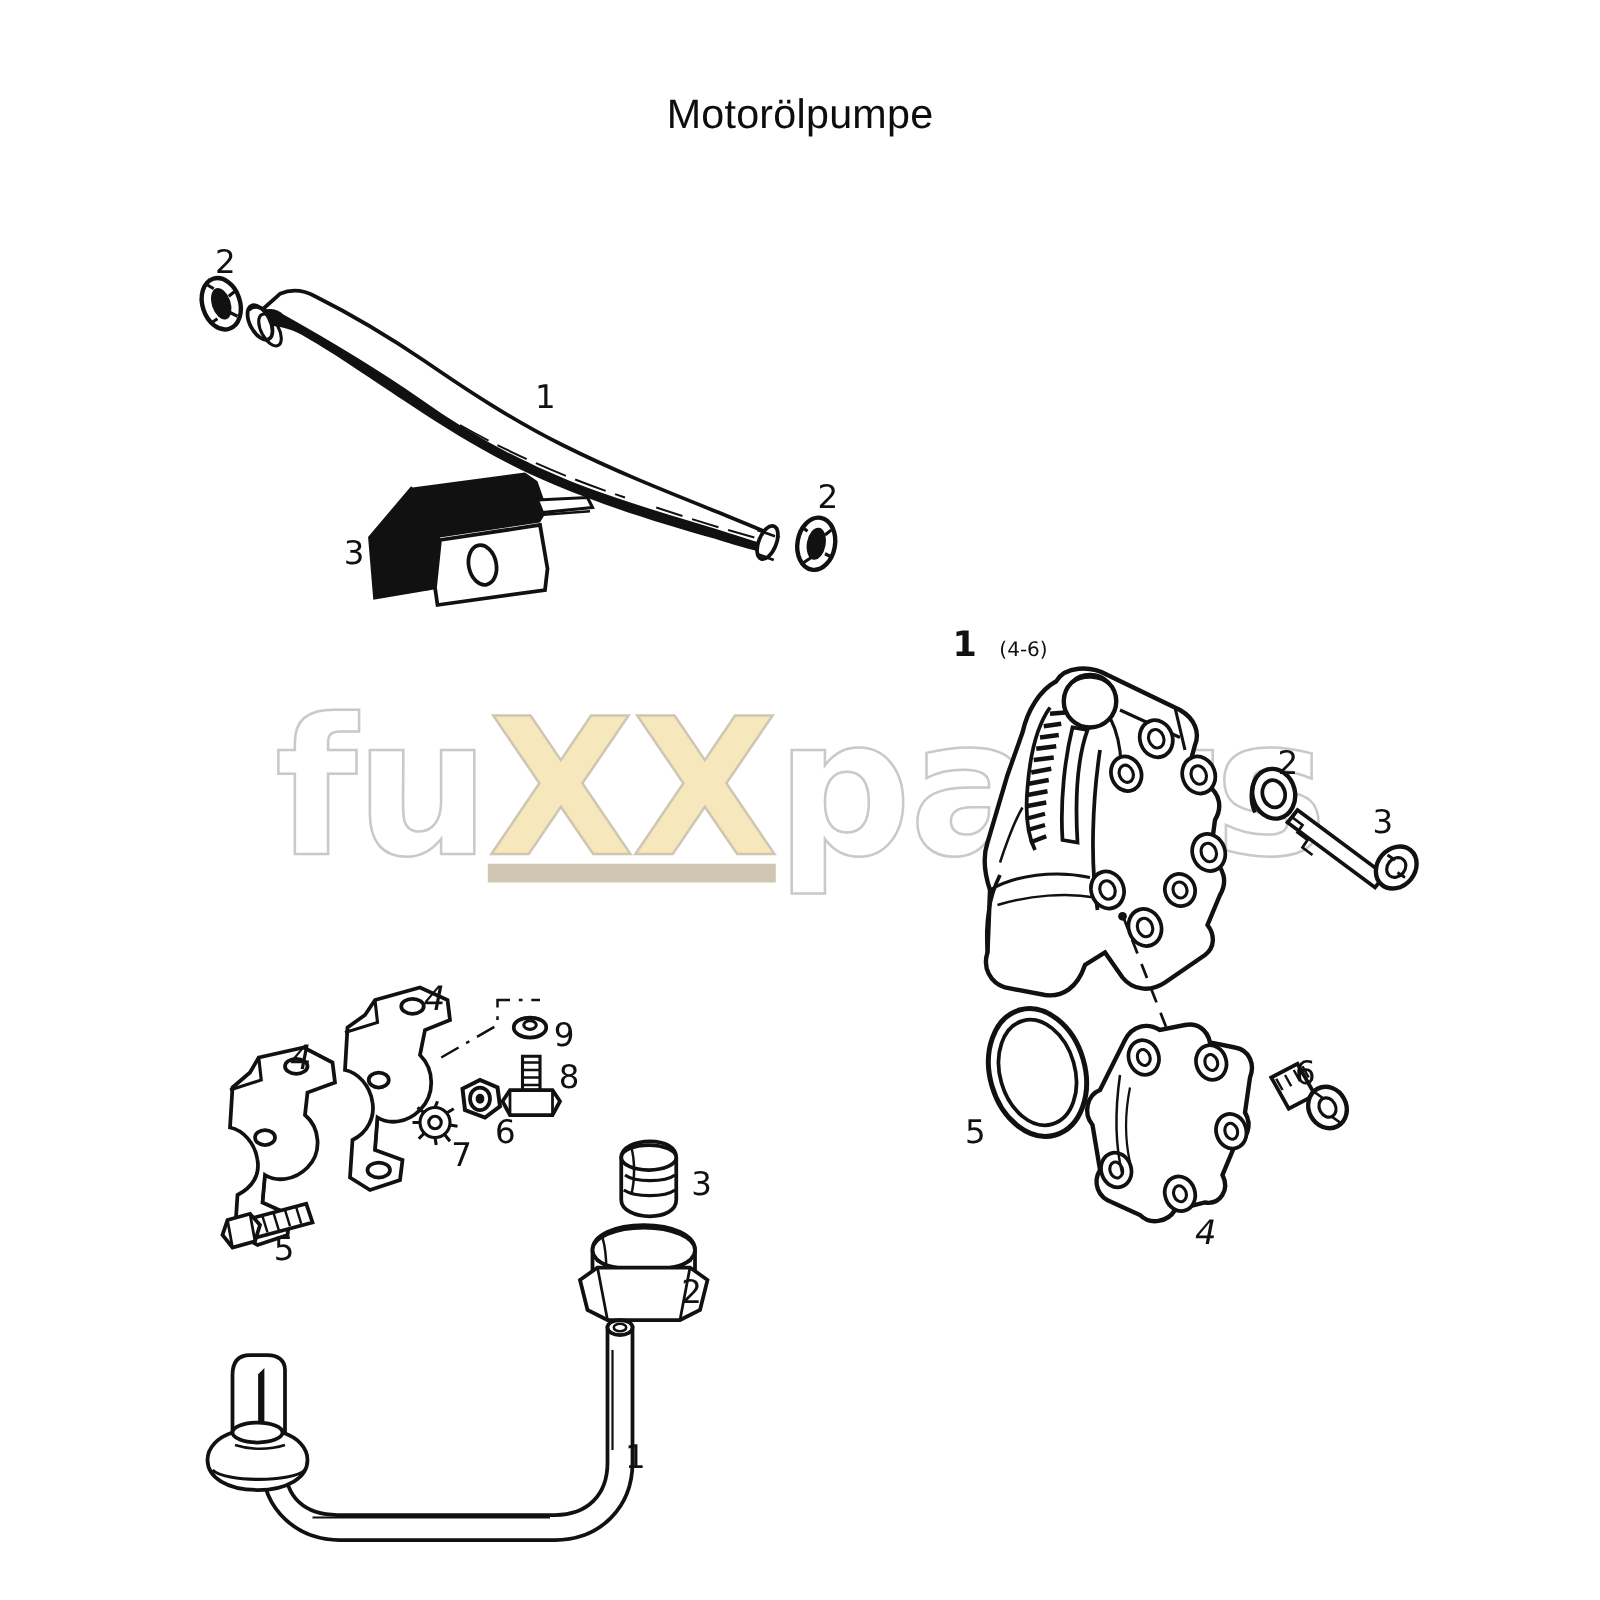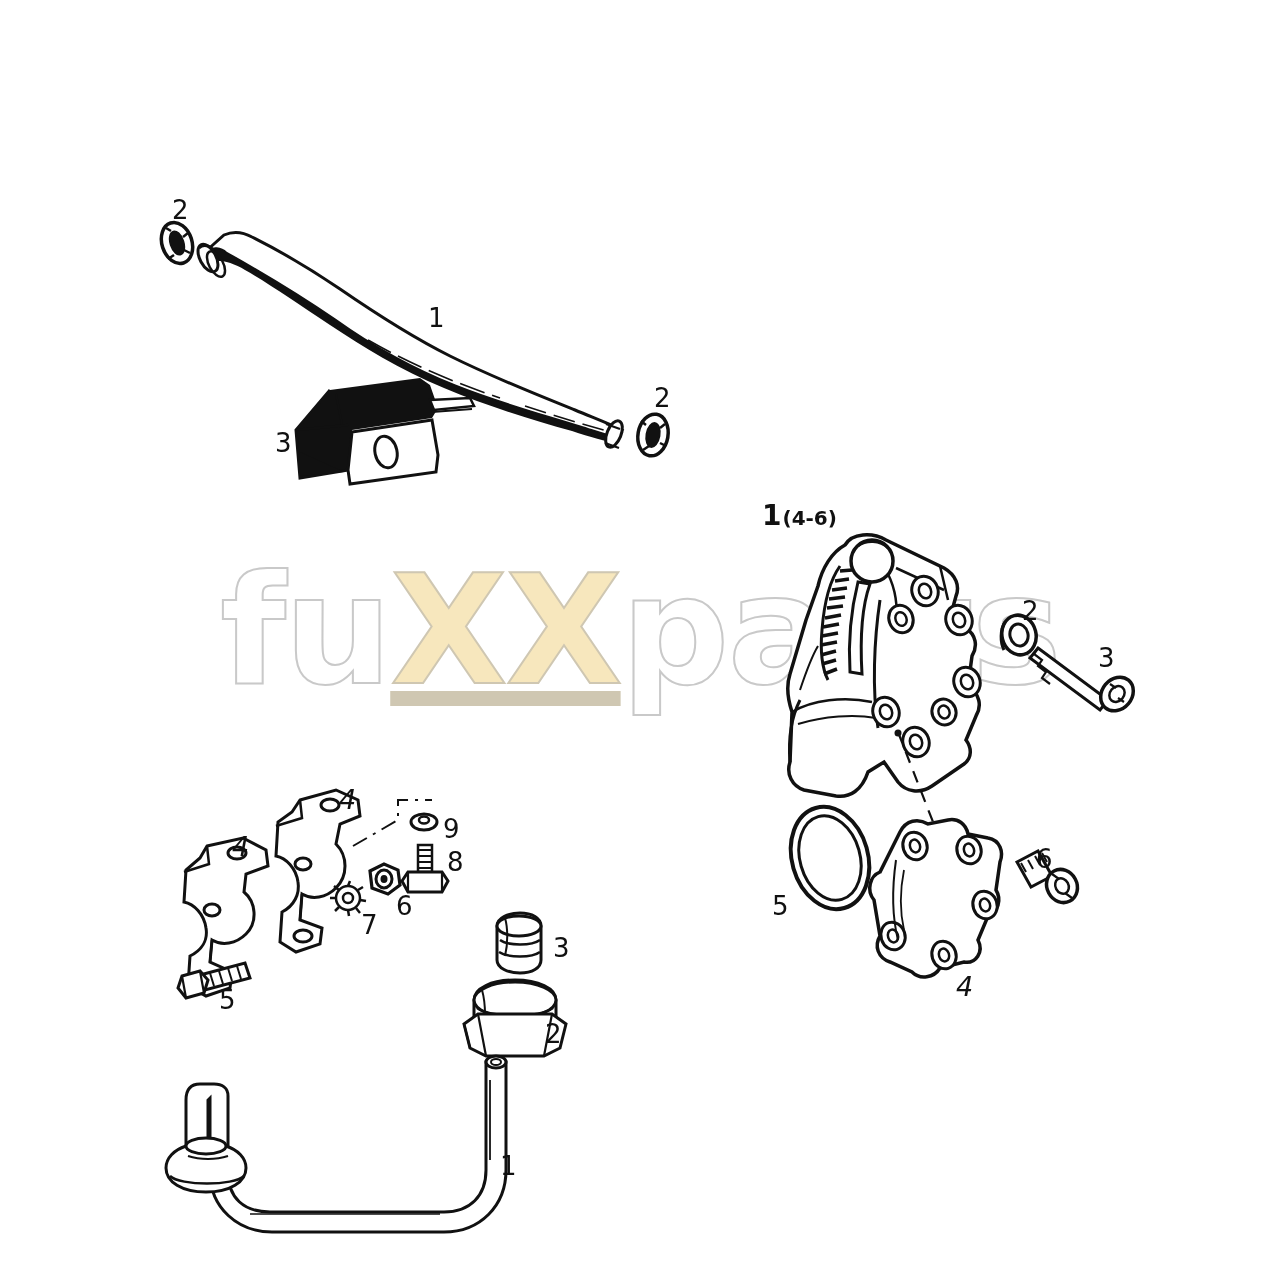--- a/index.html
+++ b/index.html
@@ -78,21 +78,21 @@
   .lbl-combo {
     position: absolute;
     z-index: 5;
     display: flex;
     align-items: baseline;
     font-family: "DejaVu Sans", sans-serif;
     color: #111;
     line-height: 1;
   }
   .lbl-combo .n { font-size: 28px; font-weight: 700; }
-  .lbl-combo .r { font-size: 20px; font-weight: 700; margin-left: 1px; }
+  .lbl-combo .r { font-size: 16px; font-weight: 400; margin-left: 18px; }
   .ink { fill: none; stroke: #111111; }
   .solid { fill: #111111; stroke: none; }
   .white { fill: #ffffff; stroke: #111111; }
 </style>
 </head>
 <body>
 
 <div id="page">
 
   <div class="wm">
@@ -420,20 +420,21 @@
                  C230 1192 246 1182 246 1168
                  C246 1158 238 1150 226 1146
                  L208 1146 Z" class="white" stroke-width="3"></path>
         <ellipse cx="206" cy="1146" rx="20" ry="8" class="white" stroke-width="3"></ellipse>
         <path d="M170 1176 C180 1186 234 1186 244 1176" class="ink" stroke-width="2.5"></path>
         <path d="M188 1156 C200 1160 216 1160 228 1156" class="ink" stroke-width="2"></path>
       </g>
     </g>
   </svg>
 
+  <div id="page-title">Motorölpumpe</div>
 
   <div class="lbl" style="left:172px; top:197px;">2</div>
   <div class="lbl" style="left:428px; top:305px;">1</div>
   <div class="lbl" style="left:654px; top:385px;">2</div>
   <div class="lbl" style="left:275px; top:430px;">3</div>
 
   <div class="lbl-combo" style="left:762px; top:502px;">
     <span class="n">1</span>
     <span class="r">(4-6)</span>
   </div>

